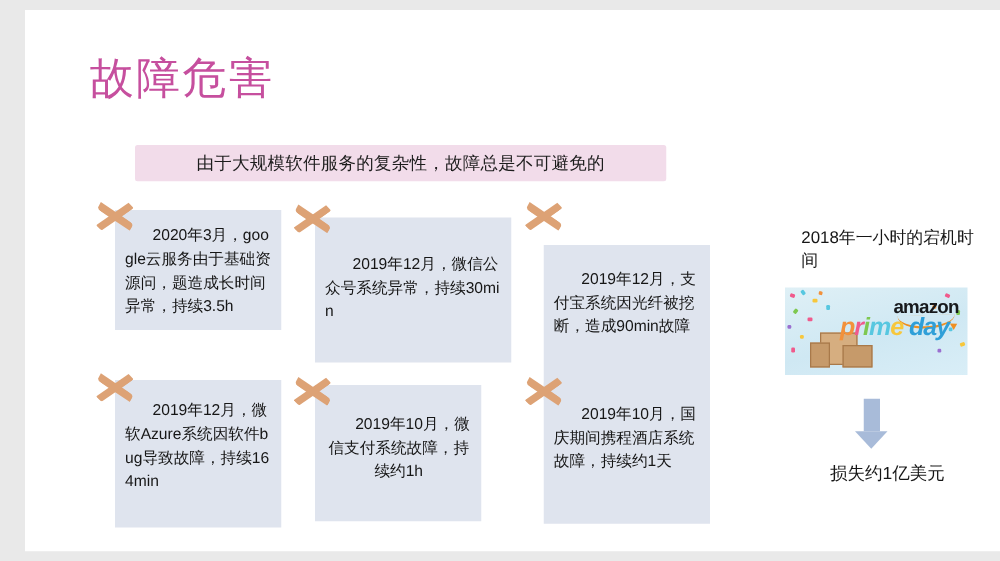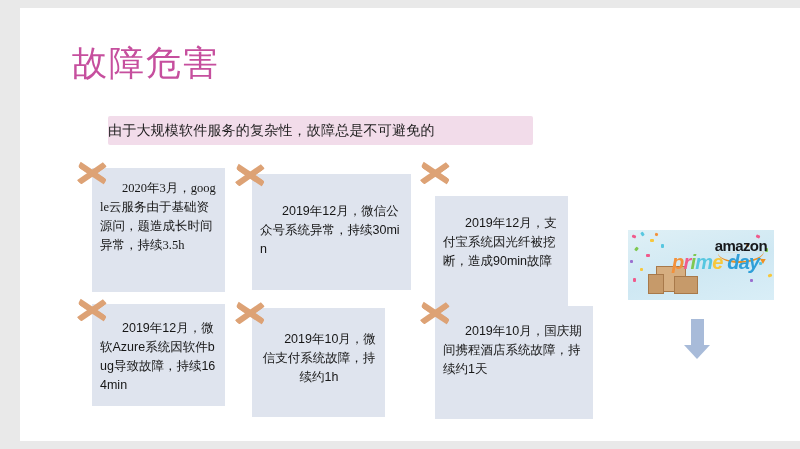--- a/index.html
+++ b/index.html
@@ -47,20 +47,21 @@
     width: 425px;
     height: 29px;
     background: #f2dcea;
     border-radius: 2px;
   }
   .subtitle-text {
     position: absolute;
     left: 0;
     right: 0;
     top: 5px;
+    text-align: center;
     font-size: 14px;
     line-height: 19px;
     color: #1d1d1d;
     letter-spacing: 0.2px;
     white-space: nowrap;
   }
 
   
   .card {
     position: absolute;
@@ -215,68 +216,69 @@
 <body>
 
 <div class="slide">
 
   <div class="slide-title">故障危害</div>
 
   <div class="subtitle-banner">
     <div class="subtitle-text">由于大规模软件服务的复杂性，故障总是不可避免的</div>
   </div>
 
-  <div class="card" style="left:72px;  top:160px; width:133px; height:124px;font-family:Liberation Serif, serif;">
+  <div class="card" style="left:72px;  top:160px; width:133px; height:96px;">
     <div class="card-text">2020年3月，google云服务由于基础资源问，题造成长时间异常，持续3.5h</div>
   </div>
   <div class="x-mark" style="left:55px; top:148px;">
       <span class="a"></span>
       <span class="b"></span>
     </div>
 
-  <div class="card" style="left:232px; top:166px; width:159px; height:116px;">
+  <div class="card" style="left:232px; top:166px; width:133px; height:116px;padding-left:24px;">
     <div class="card-text" style="top:28px;">2019年12月，微信公众号系统异常，持续30min</div>
   </div>
   <div class="x-mark" style="left:213px; top:150px;">
       <span class="a"></span>
       <span class="b"></span>
     </div>
 
   <div class="card" style="left:415px; top:160px; width:133px; height:124px;margin-top:28px;">
     <div class="card-text" style="top:18px;">2019年12月，支付宝系统因光纤被挖断，造成90min故障</div>
   </div>
   <div class="x-mark" style="left:398px; top:148px;">
       <span class="a"></span>
       <span class="b"></span>
     </div>
 
-  <div class="card" style="left:72px;  top:296px; width:133px; height:102px;">
+  <div class="card" style="left:72px;  top:296px; width:133px; height:118px;">
     <div class="card-text" style="top:15px;">2019年12月，微软Azure系统因软件bug导致故障，持续164min</div>
   </div>
   <div class="x-mark" style="left:55px; top:285px;">
       <span class="a"></span>
       <span class="b"></span>
     </div>
 
   <div class="card" style="left:232px; top:300px; width:133px; height:109px;">
     <div class="card-text" style="top:22px;text-align:center;">2019年10月，微信支付系统故障，持续约1h</div>
   </div>
   <div class="x-mark" style="left:213px; top:288px;">
       <span class="a"></span>
       <span class="b"></span>
     </div>
 
-  <div class="card" style="left:415px; top:298px; width:158px; height:113px;">
+  <div class="card" style="left:415px; top:298px; width:133px; height:113px;">
     <div class="card-text" style="top:16px;">2019年10月，国庆期间携程酒店系统故障，持续约1天</div>
   </div>
   <div class="x-mark" style="left:398px; top:288px;">
       <span class="a"></span>
       <span class="b"></span>
     </div>
 
+  <div class="right-heading">2018年一小时的宕机时间</div>
 
   <div class="amazon-banner">
 
     <div class="confetti" style="left:4px;  top:5px;  width:4px; height:3px; background:#f05a8c; transform:rotate(20deg);"></div>
     <div class="confetti" style="left:13px; top:2px;  width:3px; height:4px; background:#57c7e0; transform:rotate(-35deg);"></div>
     <div class="confetti" style="left:22px; top:9px;  width:4px; height:3px; background:#f7c73c;"></div>
     <div class="confetti" style="left:7px;  top:17px; width:3px; height:4px; background:#7ec850; transform:rotate(40deg);"></div>
     <div class="confetti" style="left:18px; top:24px; width:4px; height:3px; background:#f05a8c;"></div>
     <div class="confetti" style="left:2px;  top:30px; width:3px; height:3px; background:#9a6fd0;"></div>
     <div class="confetti" style="left:27px; top:3px;  width:3px; height:3px; background:#f2913b; transform:rotate(15deg);"></div>
@@ -298,14 +300,15 @@
     <div class="amz-word">amazon</div>
     <div class="amz-swoosh"></div>
 
     <div class="prime-day">
       <i style="color:#f2913b;">p</i><i style="color:#f05a8c;">r</i><i style="color:#7ec850;">i</i><i style="color:#57c7e0;">m</i><i style="color:#f7c73c;">e</i><i style="color:#2f9fd8;">&nbsp;day</i>
     </div>
   </div>
 
   <div class="down-arrow"></div>
 
+  <div class="loss-text">损失约1亿美元</div>
 
 </div>
 
 </body></html>

